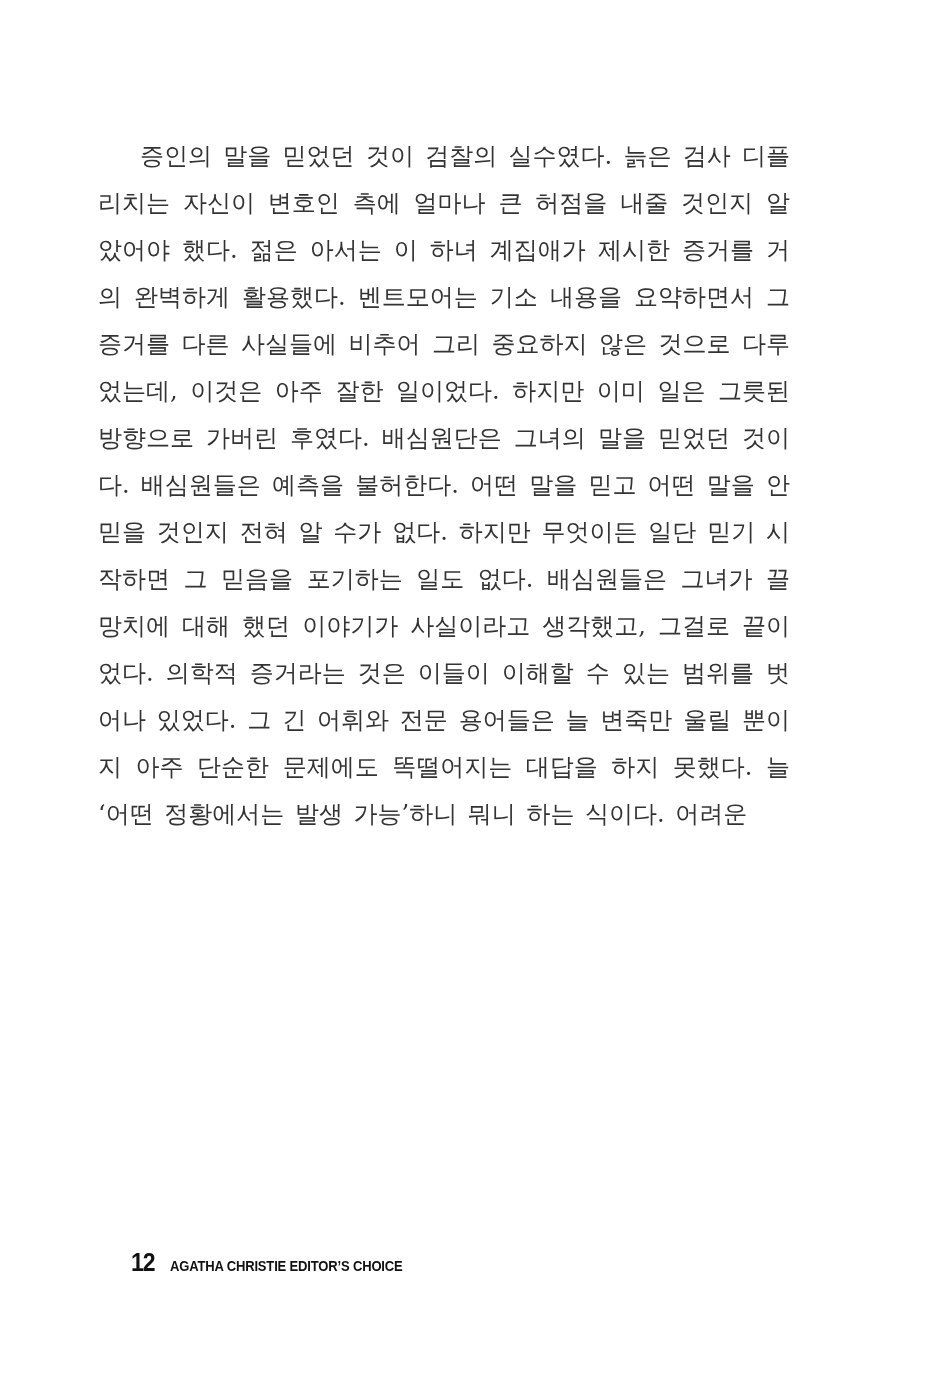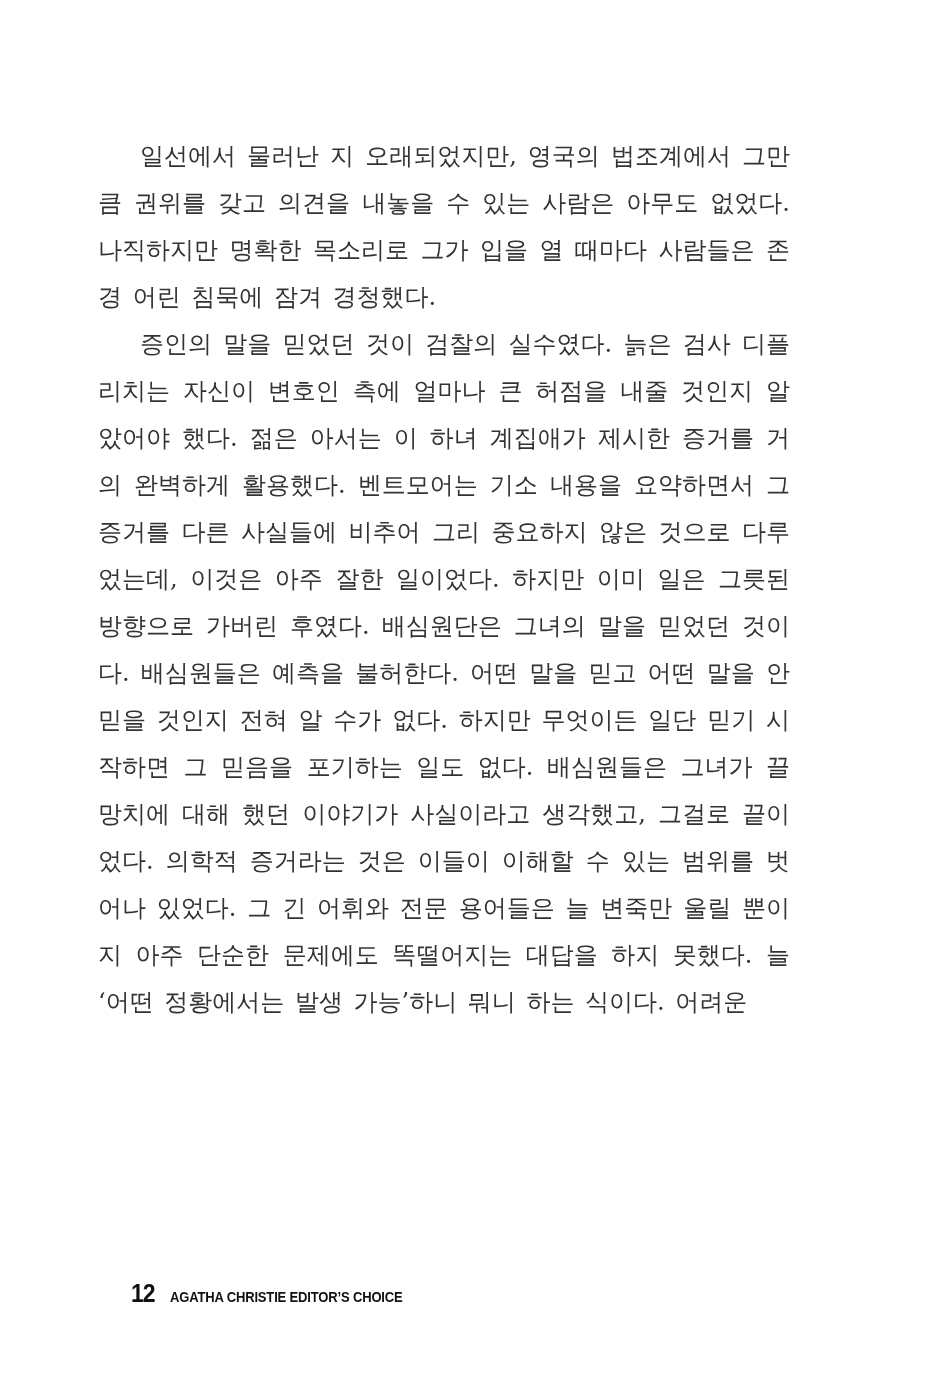--- a/index.html
+++ b/index.html
@@ -29,21 +29,21 @@
     letter-spacing: 0px;
   }
   .text-block p {
     margin: 0;
     padding: 0;
     text-indent: 42px;
   }
   .page-footer {
     position: absolute;
     left: 131px;
-    top: 1279px;
+    top: 1248px;
     display: flex;
     align-items: baseline;
     color: #111111;
     font-family: "Liberation Sans", "DejaVu Sans", sans-serif;
     font-weight: bold;
     white-space: nowrap;
   }
   .page-number {
     font-size: 25px;
     letter-spacing: -1px;
@@ -57,21 +57,20 @@
     transform: scaleX(0.84);
     transform-origin: left bottom;
   }
 </style>
 </head>
 <body>
 
 <div class="page">
 
   <main class="text-block">
-    <p>일선에서 물러난 지 오래되었지만, 영국의 법조계에서 그만큼 권위를 갖고 의견을 내놓을 수 있는 사람은 아무도 없었다. 나직하지만 명확한 목소리로 그가 입을 열 때마다 사람들은 존경 어린 침묵에 잠겨 경청했다.</p>
     <p>증인의 말을 믿었던 것이 검찰의 실수였다. 늙은 검사 디플리치는 자신이 변호인 측에 얼마나 큰 허점을 내줄 것인지 알았어야 했다. 젊은 아서는 이 하녀 계집애가 제시한 증거를 거의 완벽하게 활용했다. 벤트모어는 기소 내용을 요약하면서 그 증거를 다른 사실들에 비추어 그리 중요하지 않은 것으로 다루었는데, 이것은 아주 잘한 일이었다. 하지만 이미 일은 그릇된 방향으로 가버린 후였다. 배심원단은 그녀의 말을 믿었던 것이다. 배심원들은 예측을 불허한다. 어떤 말을 믿고 어떤 말을 안 믿을 것인지 전혀 알 수가 없다. 하지만 무엇이든 일단 믿기 시작하면 그 믿음을 포기하는 일도 없다. 배심원들은 그녀가 끌망치에 대해 했던 이야기가 사실이라고 생각했고, 그걸로 끝이었다. 의학적 증거라는 것은 이들이 이해할 수 있는 범위를 벗어나 있었다. 그 긴 어휘와 전문 용어들은 늘 변죽만 울릴 뿐이지 아주 단순한 문제에도 똑떨어지는 대답을 하지 못했다. 늘 ‘어떤 정황에서는 발생 가능’하니 뭐니 하는 식이다. 어려운</p>
   </main>
 
   <footer class="page-footer">
     <span class="page-number">12</span>
     <span class="running-title">AGATHA CHRISTIE EDITOR’S CHOICE</span>
   </footer>
 
 </div>
 

